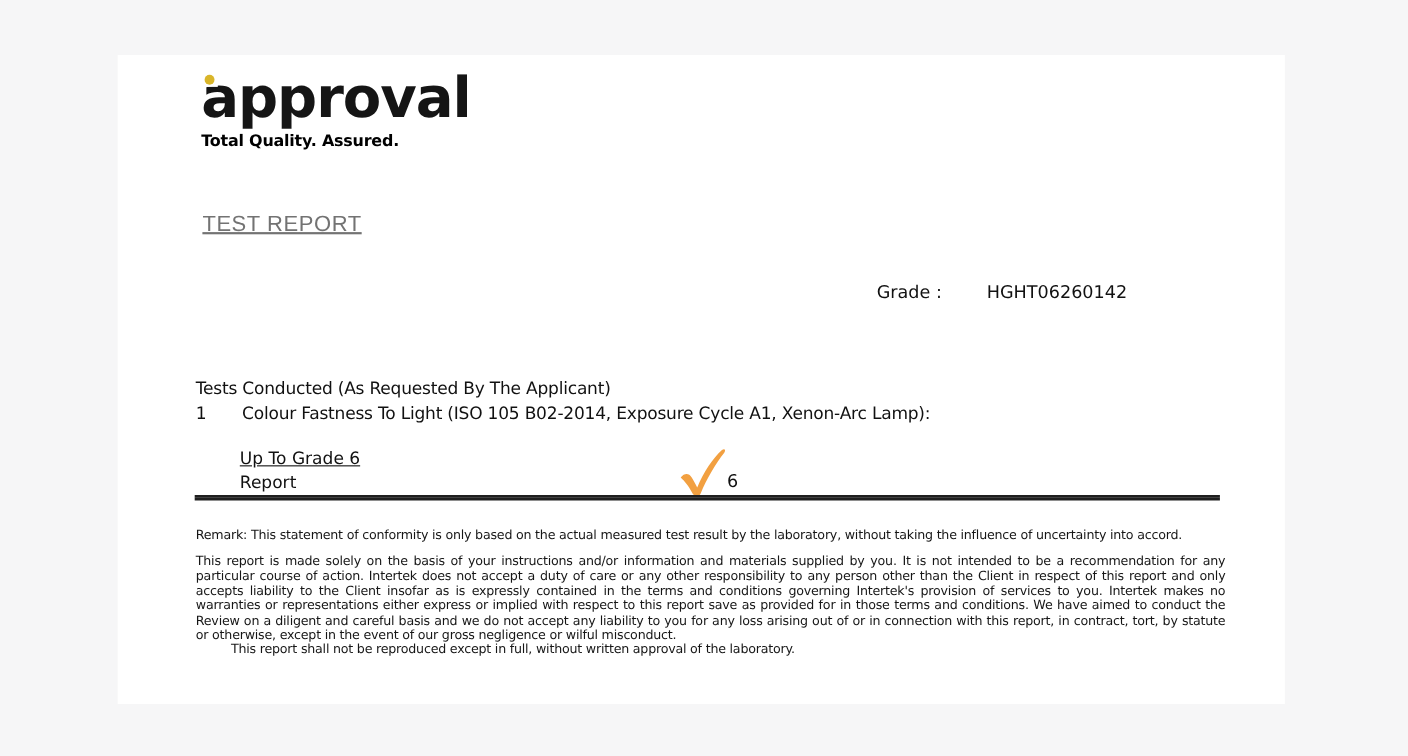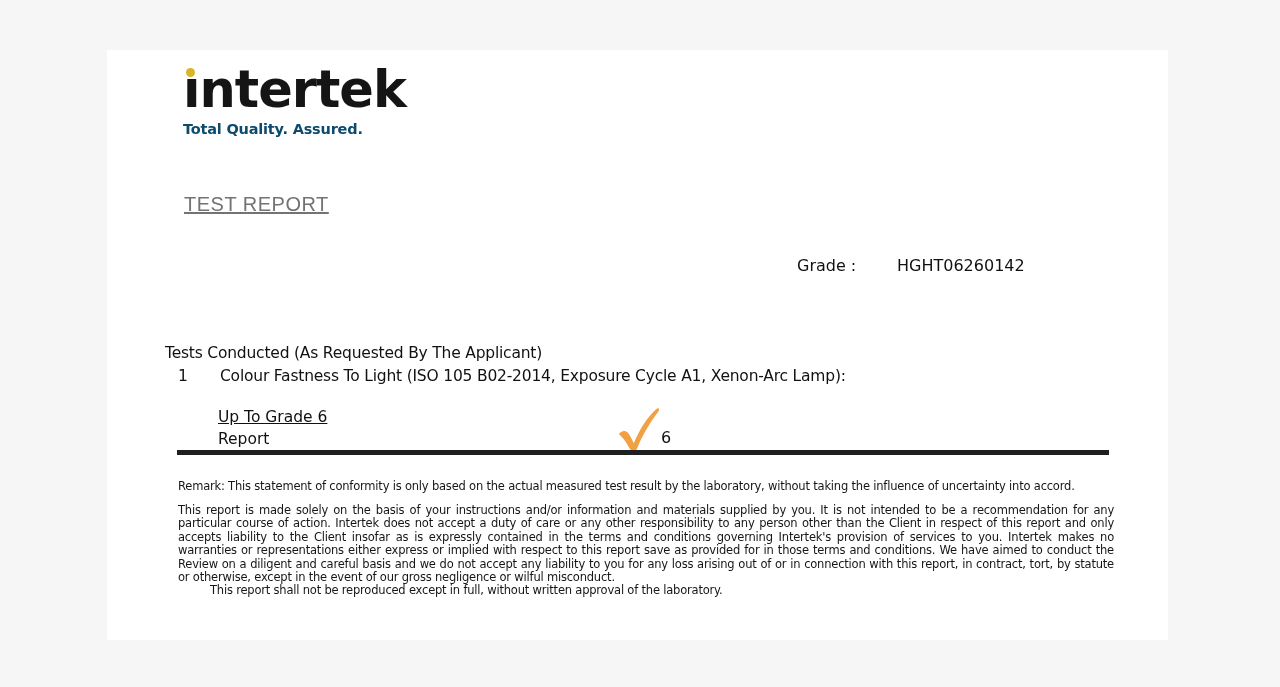--- a/index.html
+++ b/index.html
@@ -36,37 +36,37 @@
     position: absolute; left: 3px; top: 4px;
     width: 9px; height: 9px;
     border-radius: 50%;
   }
   .logo-tagline {
     margin-top: 6px;
     font-family: "DejaVu Sans", sans-serif;
     font-weight: bold;
     font-size: 14.5px;
     letter-spacing: -0.2px;
-    color: #0c4a6e;
+    color: #000000;
   }
   
   .report-title {
     position: absolute; left: 77px; top: 143px;
     font-family: "Liberation Sans", sans-serif;
     font-size: 20px;
     letter-spacing: 0.5px;
     text-decoration: underline;
     color: #737373;
   }
   .number-row { position: absolute; left: 0; top: 206px; width: 100%; font-size: 16px; }
   .number-label { position: absolute; left: 690px; white-space: nowrap; }
   .number-value { position: absolute; left: 790px; white-space: nowrap; }
   
   .tests-heading {
-    position: absolute; left: 58px; top: 294px;
+    position: absolute; left: 71px; top: 294px;
     font-size: 15.5px; letter-spacing: -0.2px; white-space: nowrap;
   }
   .test-item { position: absolute; left: 0; top: 317px; width: 100%; font-size: 15.5px; }
   .test-index { position: absolute; left: 71px; }
   .test-desc { position: absolute; left: 113px; letter-spacing: -0.2px; white-space: nowrap; }
   .result-scale {
     position: absolute; left: 111px; top: 358px;
     font-size: 15.5px; text-decoration: underline; white-space: nowrap;
   }
   .result-row-label { position: absolute; left: 111px; top: 380px; font-size: 15.5px; }
@@ -95,21 +95,21 @@
   .repro-note { position: absolute; left: 71px; top: 534px; width: 936px; margin-left: 32px; }
 </style>
 </head>
 <body style="background: rgb(246, 246, 247);">
 
 <div class="canvas">
   <div class="page">
 
     <div class="logo">
       <div class="logo-word">
-        <span>intertek</span>
+        <span>approval</span>
         <span class="logo-dot-cover"></span>
         <span class="logo-dot" id="logo-dot" style="background: rgb(217, 181, 41);"></span>
       </div>
       <div class="logo-tagline">Total Quality. Assured.</div>
     </div>
 
     <div class="report-title">TEST REPORT</div>
 
     <div class="number-row">
       <span class="number-label">Grade :</span>

